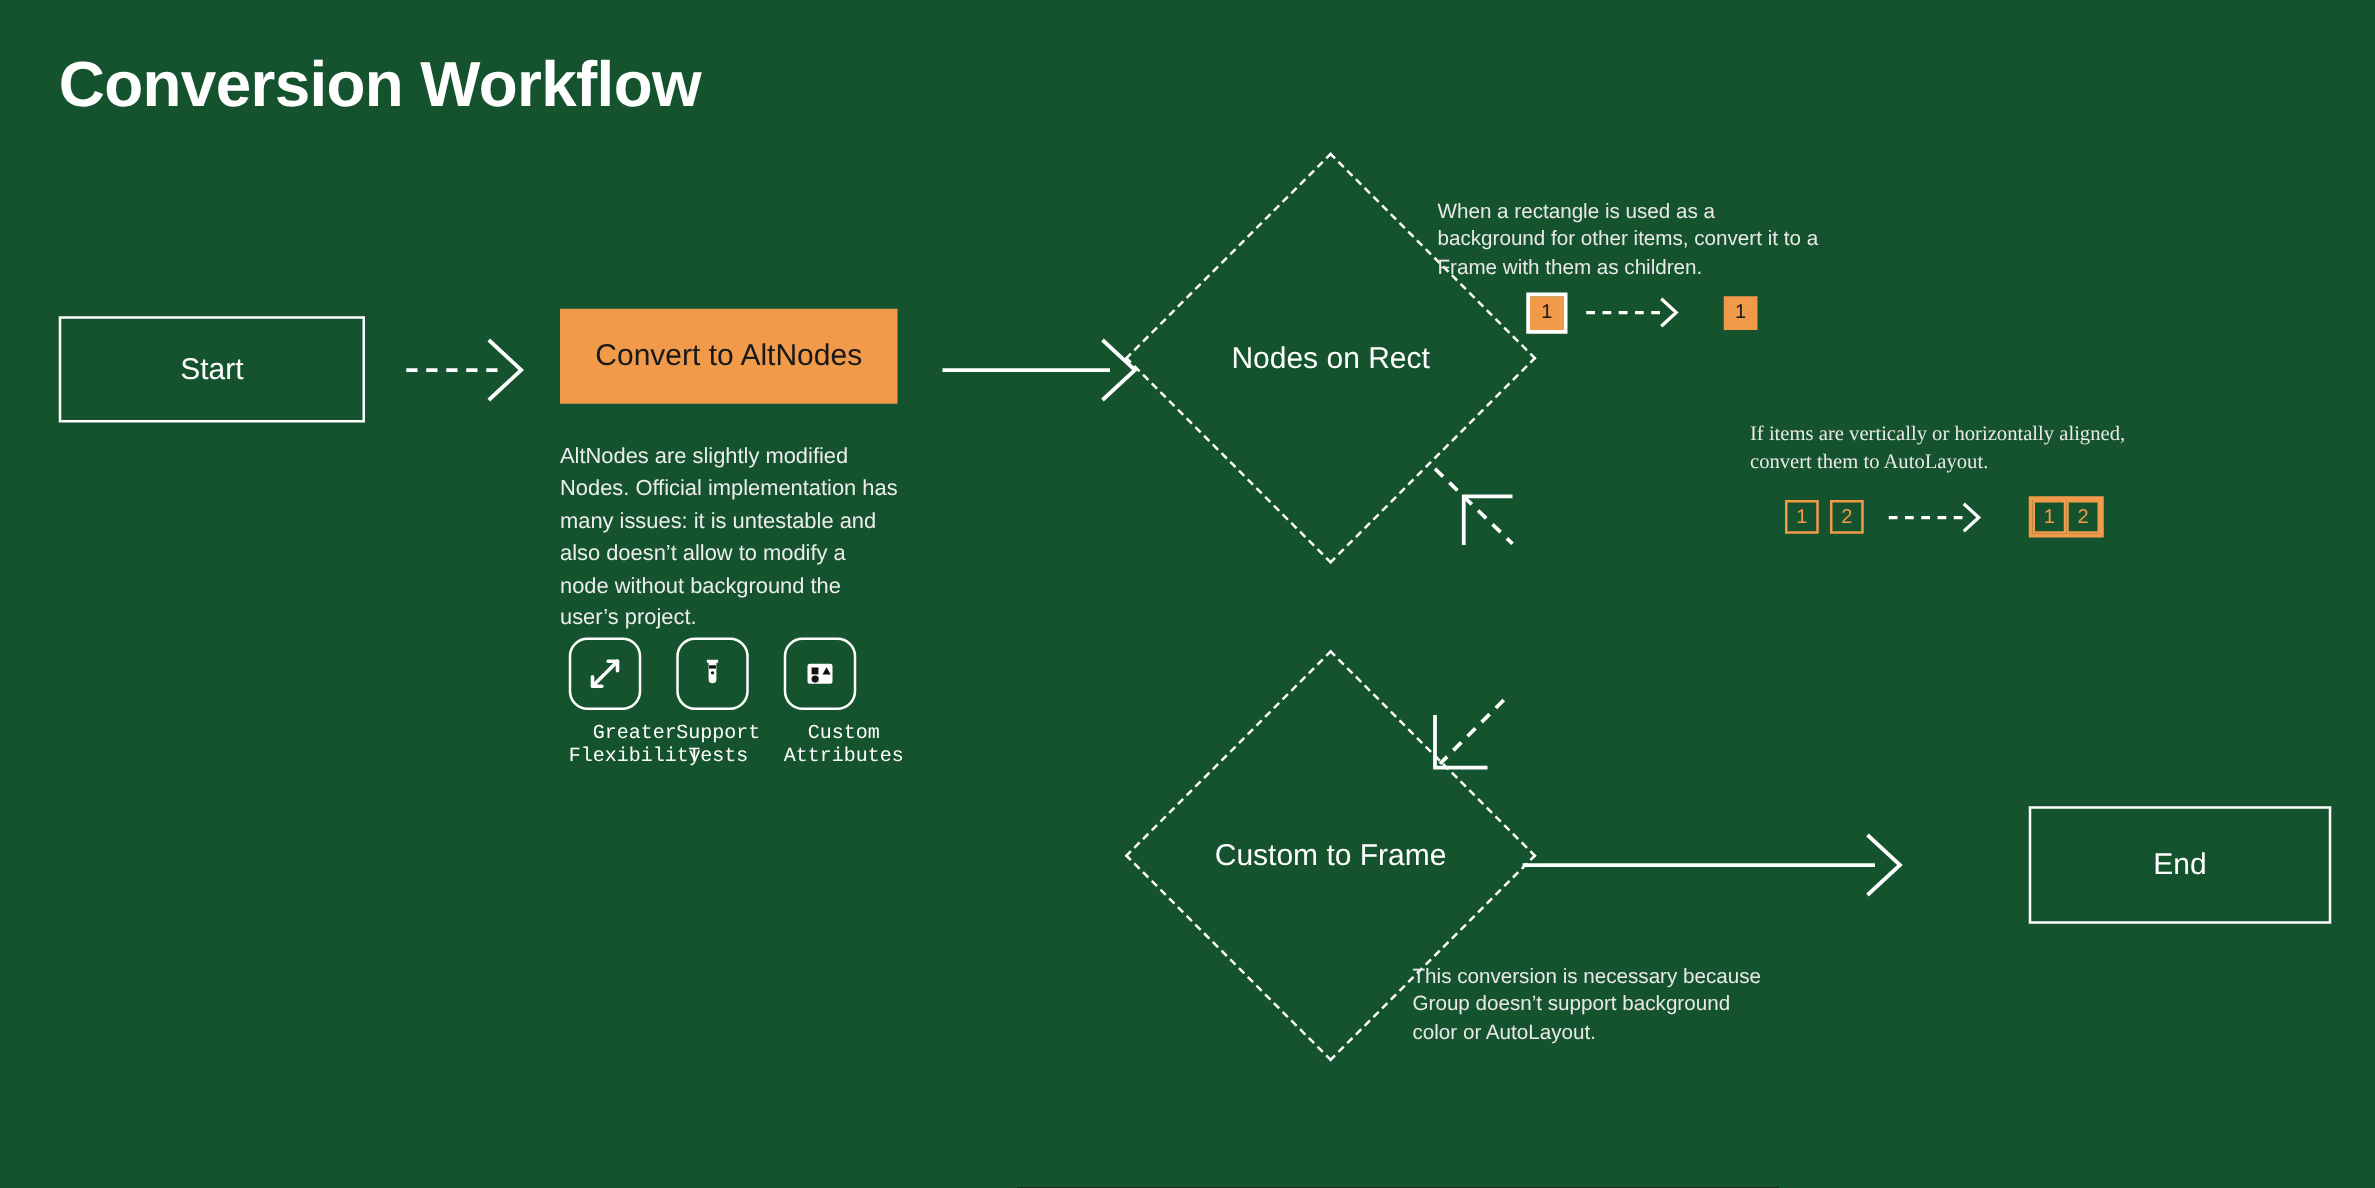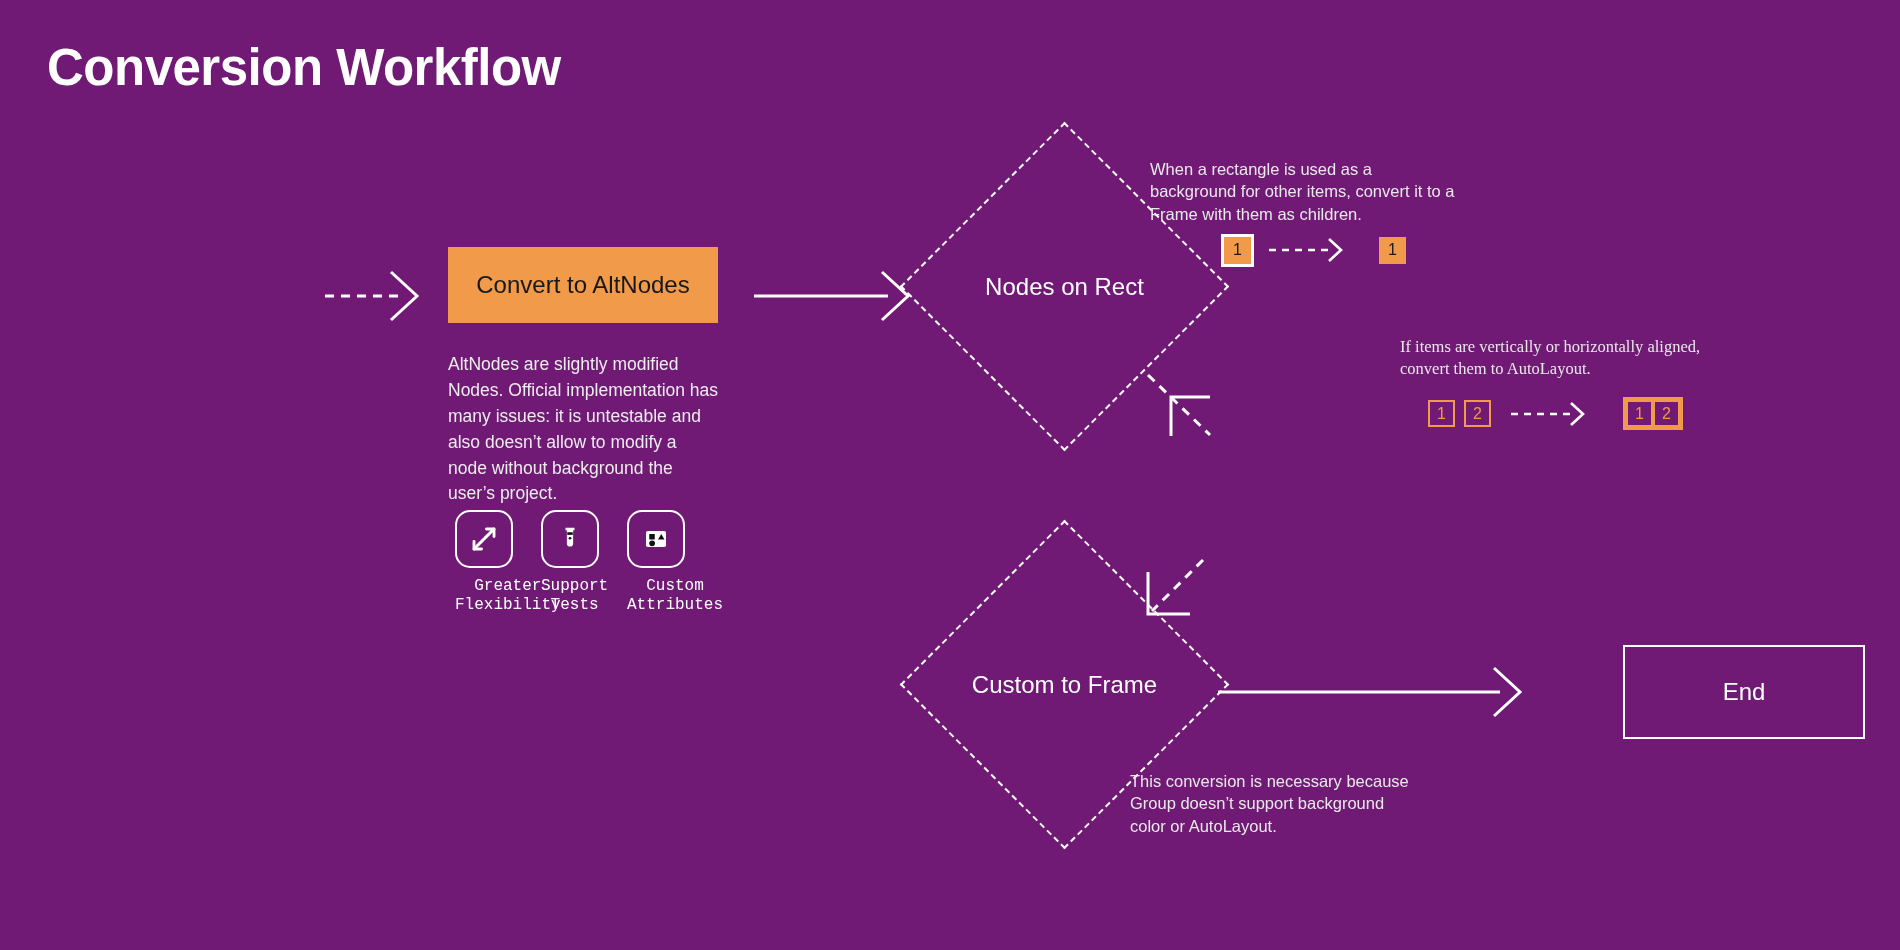--- a/index.html
+++ b/index.html
@@ -2,21 +2,21 @@
 <html><head>
 <meta charset="utf-8">
 <style>
   * { box-sizing: border-box; margin: 0; padding: 0; }
   html, body {
     width: 1900px; height: 950px;
     background: #111111;
     font-family: "Liberation Sans", sans-serif;
     overflow: hidden;
   }
-  #stage { position: relative; width: 1900px; height: 950px; background: #701a75; }
+  #stage { position: relative; width: 1900px; height: 950px; background: #14532d; }
 
   .page-title {
     position: absolute; left: 47px; top: 40px;
     font-size: 51px; font-weight: bold; color: #ffffff;
     letter-spacing: -0.5px; line-height: 1.1;
   }
 
   
   .term-box {
     position: absolute;
@@ -117,20 +117,23 @@
       <line x1="1203" y1="560" x2="1152" y2="611" stroke="#ffffff" stroke-width="3" stroke-dasharray="9 7"></line>
       <polyline points="1148,572 1148,614 1190,614" fill="none" stroke="#ffffff" stroke-width="3"></polyline>
     </g>
 
     <g>
       <line x1="1218" y1="692" x2="1500" y2="692" stroke="#ffffff" stroke-width="3"></line>
       <polyline points="1494,668 1520,692 1494,716" fill="none" stroke="#ffffff" stroke-width="3"></polyline>
     </g>
   </svg>
 
+  <div class="term-box" style="left:47px; top:253px; width:245px; height:85px;">
+    <span>Start</span>
+  </div>
 
   <div class="process-box" style="left:448px; top:247px; width:270px; height:76px;">
     <span>Convert to AltNodes</span>
   </div>
 
   <div class="desc" style="left:448px; top:352px; width:272px;">AltNodes are slightly modified Nodes. Official implementation has many issues: it is untestable and also doesn’t allow to modify a node without background the user’s project.</div>
 
   <div class="features" style="left:455px; top:510px;">
 
     <div class="feature">

